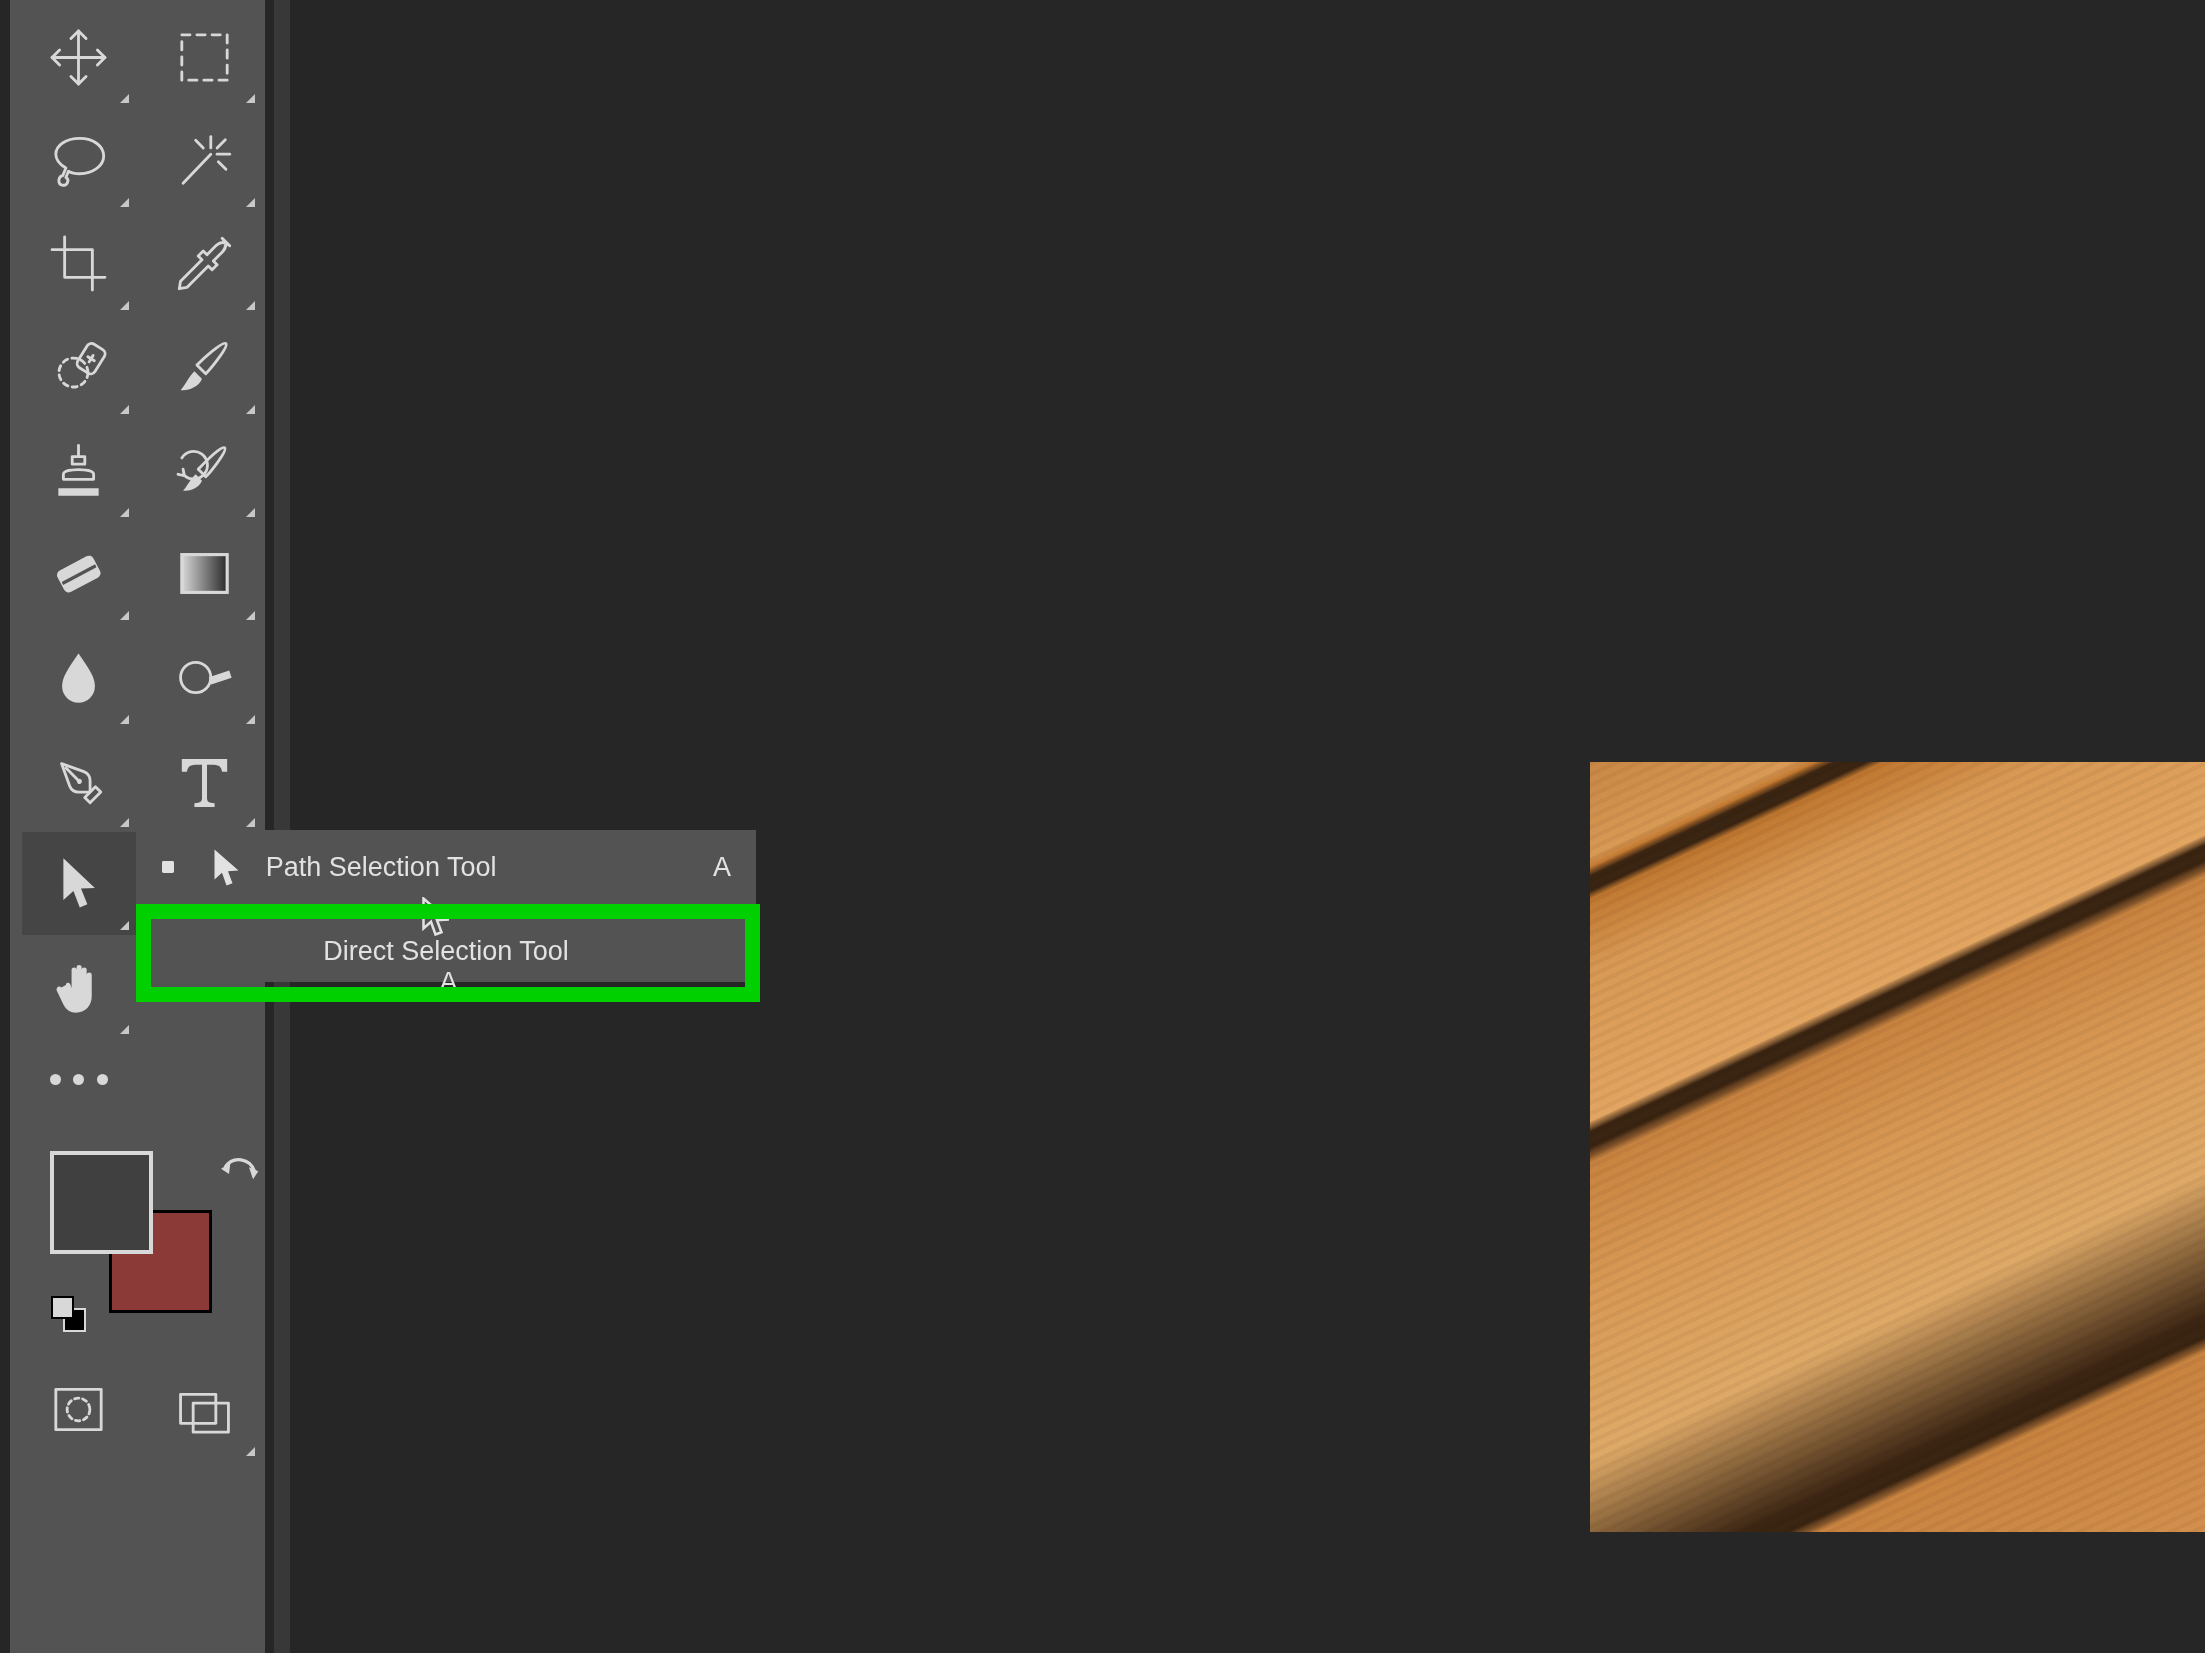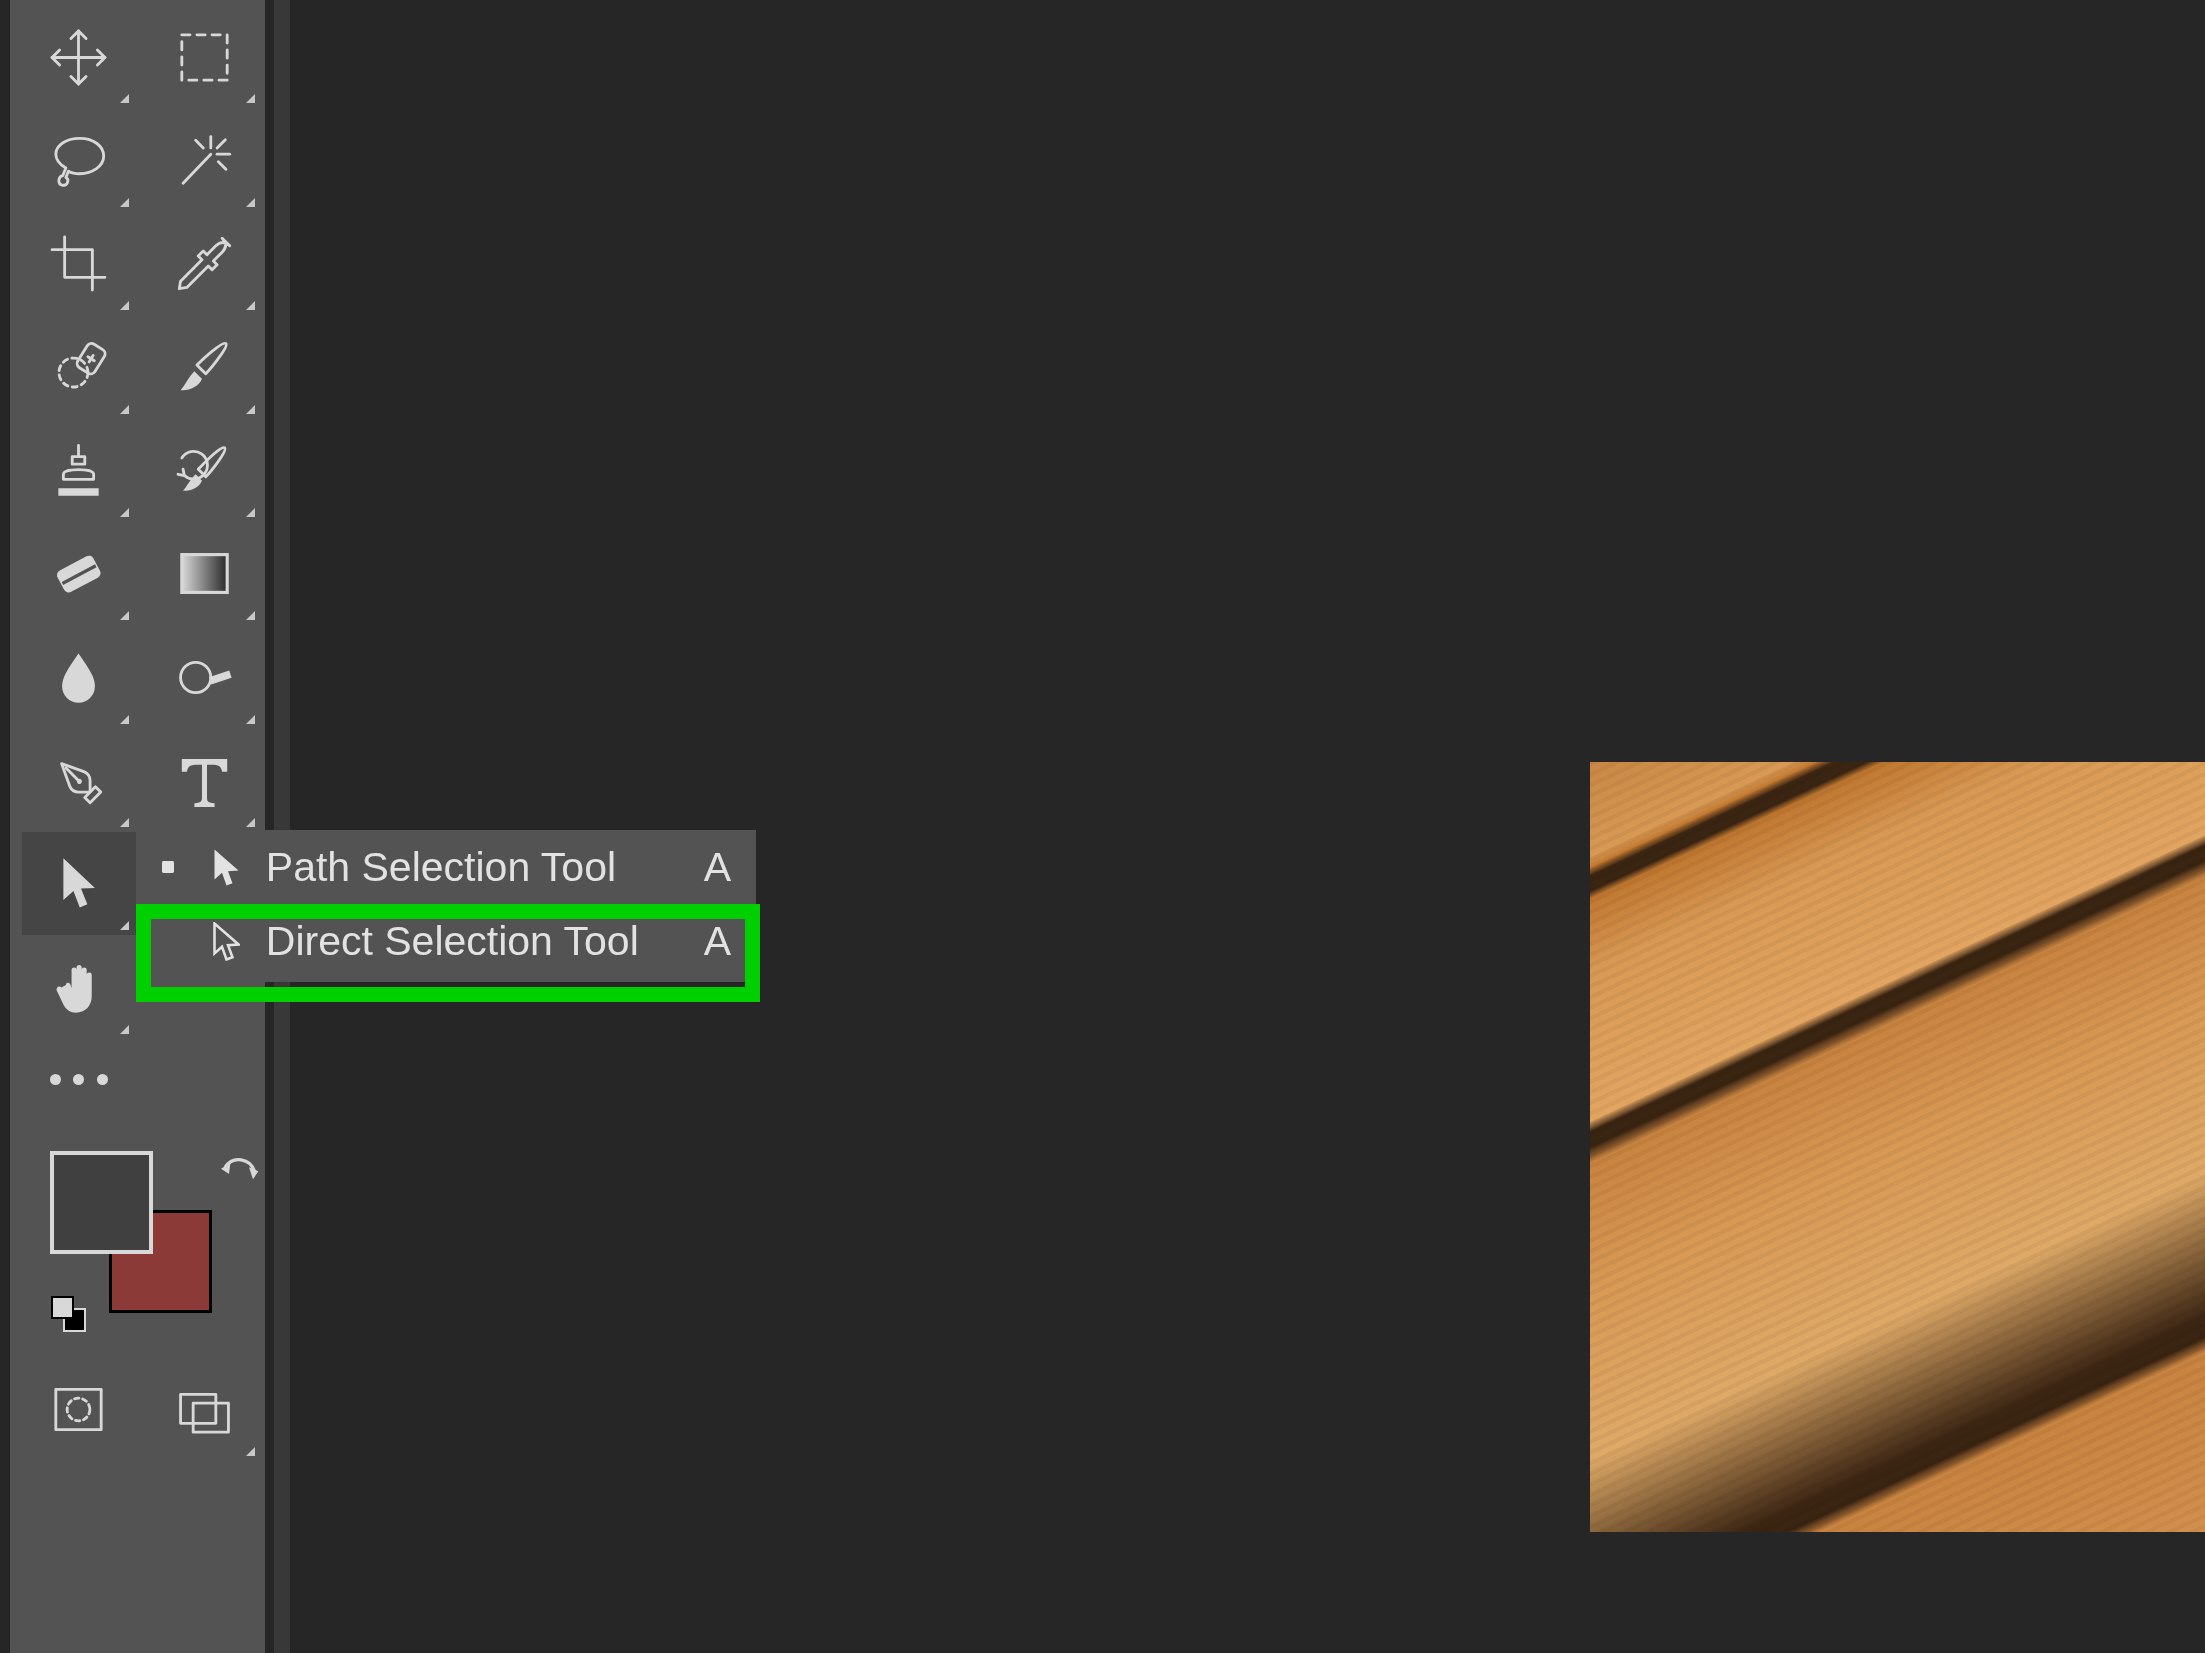--- a/index.html
+++ b/index.html
@@ -69,21 +69,21 @@
     position:absolute;
     left:136px; top:830px;
     width:620px; height:152px;
     background:#535353;
     z-index:50;
   }
   .flyout-row {
     position:absolute;
     left:0; width:100%; height:74px;
     display:flex; align-items:center;
-    font-size:41px; color:#e2e2e2;
+    font-size:27px; color:#e2e2e2;
   }
   .flyout-row .dot { width:12.4px; height:12.4px; background:#e2e2e2; margin-left:26px; margin-right:34px; border-radius:1.4px;}
   .flyout-row .dot.empty { background:transparent; }
   .flyout-row .mini-icon { width:34px; margin-right:23.4px; display:flex; align-items:center; justify-content:center;}
   .flyout-row .mini-icon svg { width:30px; height:39px; }
   .flyout-row .label { flex:1; }
   .flyout-row .key   { width:48px; text-align:right; padding-right:25px; }
 
   
   .highlight {
@@ -343,21 +343,21 @@
   <div class="flyout-row" style="top:0;">
     <span class="dot"></span>
     <span class="mini-icon">
       <svg viewBox="0 0 40 52">
           <path fill="#e2e2e2" d="M6 2v40l10-9 6 17 8-3-6-16 14-1z"></path>
         </svg>
     </span>
     <span class="label">Path Selection Tool</span>
     <span class="key">A</span>
   </div>
-  <div class="flyout-row" style="top:74px;">
+  <div class="flyout-row" style="top:67px;flex-direction:column;">
     <span class="dot empty"></span>
     <span class="mini-icon">
       <svg viewBox="0 0 40 52">
           <path fill="none" stroke="#e2e2e2" stroke-width="3.4" d="M6 2v40l10-9 6 17 8-3-6-16 14-1z"></path>
         </svg>
     </span>
     <span class="label">Direct Selection Tool</span>
     <span class="key">A</span>
   </div>
 </div>

